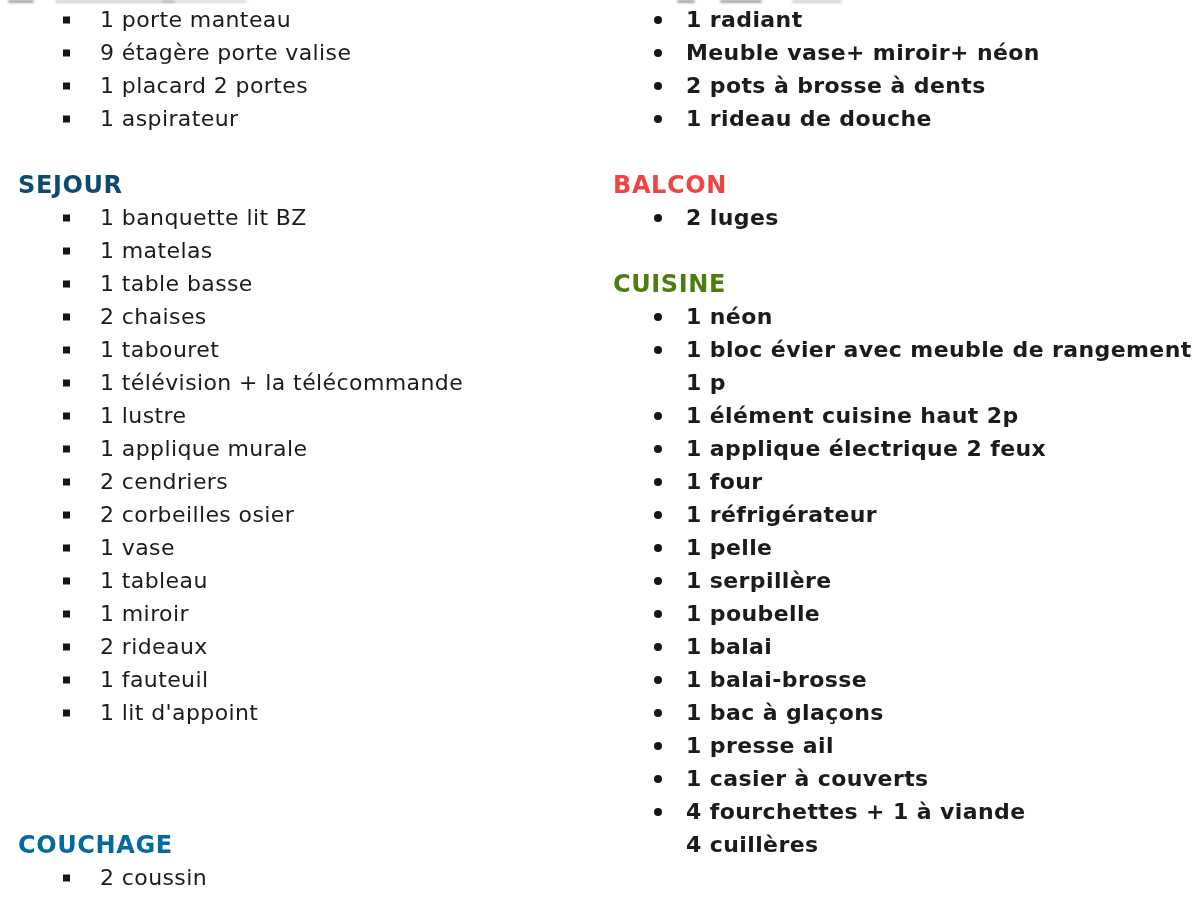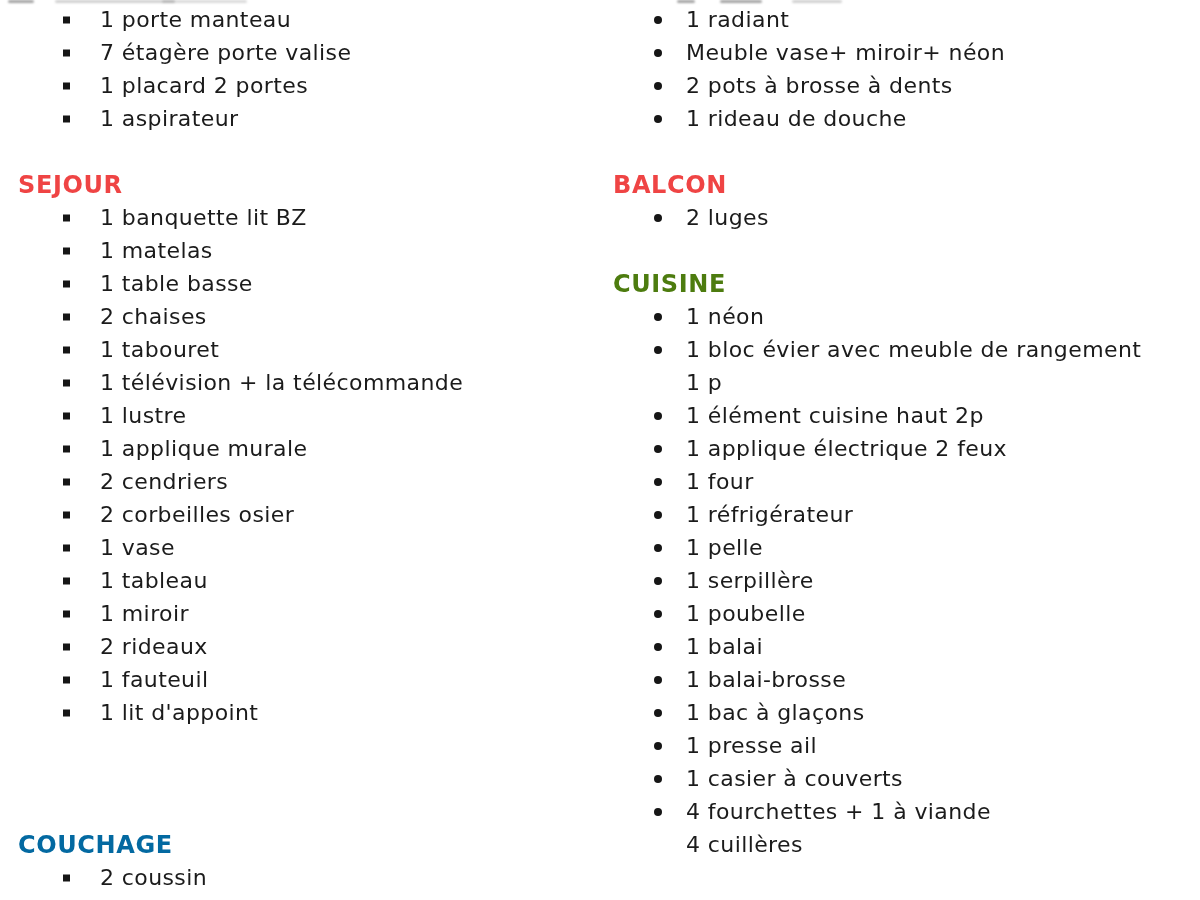--- a/index.html
+++ b/index.html
@@ -29,21 +29,21 @@
     white-space: nowrap;
   }
   .row.header {
     font-weight: 700;
     font-size: 24px;
     letter-spacing: 0.6px;
   }
   .col-left  .row.header { padding-left: 18px; }
   .col-right .row.header { padding-left: 13px; }
   .col-left  .row.item, .col-left  .row.cont { padding-left: 100px; }
-  .col-right .row.item, .col-right .row.cont { padding-left: 86px; }
+  .col-right .row.item, .col-right .row.cont { padding-left: 86px; font-weight: bold; }
   .bullet {
     position: absolute;
     top: 50%;
     transform: translateY(-50%);
     background: #161616;
   }
   .bullet.square { width: 7px; height: 7px; }
   .bullet.round  { width: 8px; height: 8px; border-radius: 50%; }
   .col-left  .bullet { left: 63px; }
   .col-right .bullet { left: 54px; }
@@ -63,32 +63,32 @@
   <div class="col col-left">
       <div class="frag" style="left: 8px; width: 26px; opacity: 0.5;"></div>
       <div class="frag" style="left: 55px; width: 120px; opacity: 0.25;"></div>
       <div class="frag" style="left: 162px; width: 85px; opacity: 0.2;"></div>
       <div class="row item">
         <span class="bullet square" style="background: rgb(22, 22, 22);"></span>
         <span>1 porte manteau</span>
       </div>
       <div class="row item">
         <span class="bullet square" style="background: rgb(22, 22, 22);"></span>
-        <span>7 étagère porte valise</span>
+        <span>9 étagère porte valise</span>
       </div>
       <div class="row item">
         <span class="bullet square" style="background: rgb(22, 22, 22);"></span>
         <span>1 placard 2 portes</span>
       </div>
       <div class="row item">
         <span class="bullet square" style="background: rgb(22, 22, 22);"></span>
         <span>1 aspirateur</span>
       </div>
       <div class="row blank"></div>
-      <div class="row header" style="color: #ef4444;">SEJOUR</div>
+      <div class="row header" style="color: #0c4a6e;">SEJOUR</div>
       <div class="row item">
         <span class="bullet square" style="background: rgb(22, 22, 22);"></span>
         <span>1 banquette lit BZ</span>
       </div>
       <div class="row item">
         <span class="bullet square" style="background: rgb(22, 22, 22);"></span>
         <span>1 matelas</span>
       </div>
       <div class="row item">
         <span class="bullet square" style="background: rgb(22, 22, 22);"></span>

